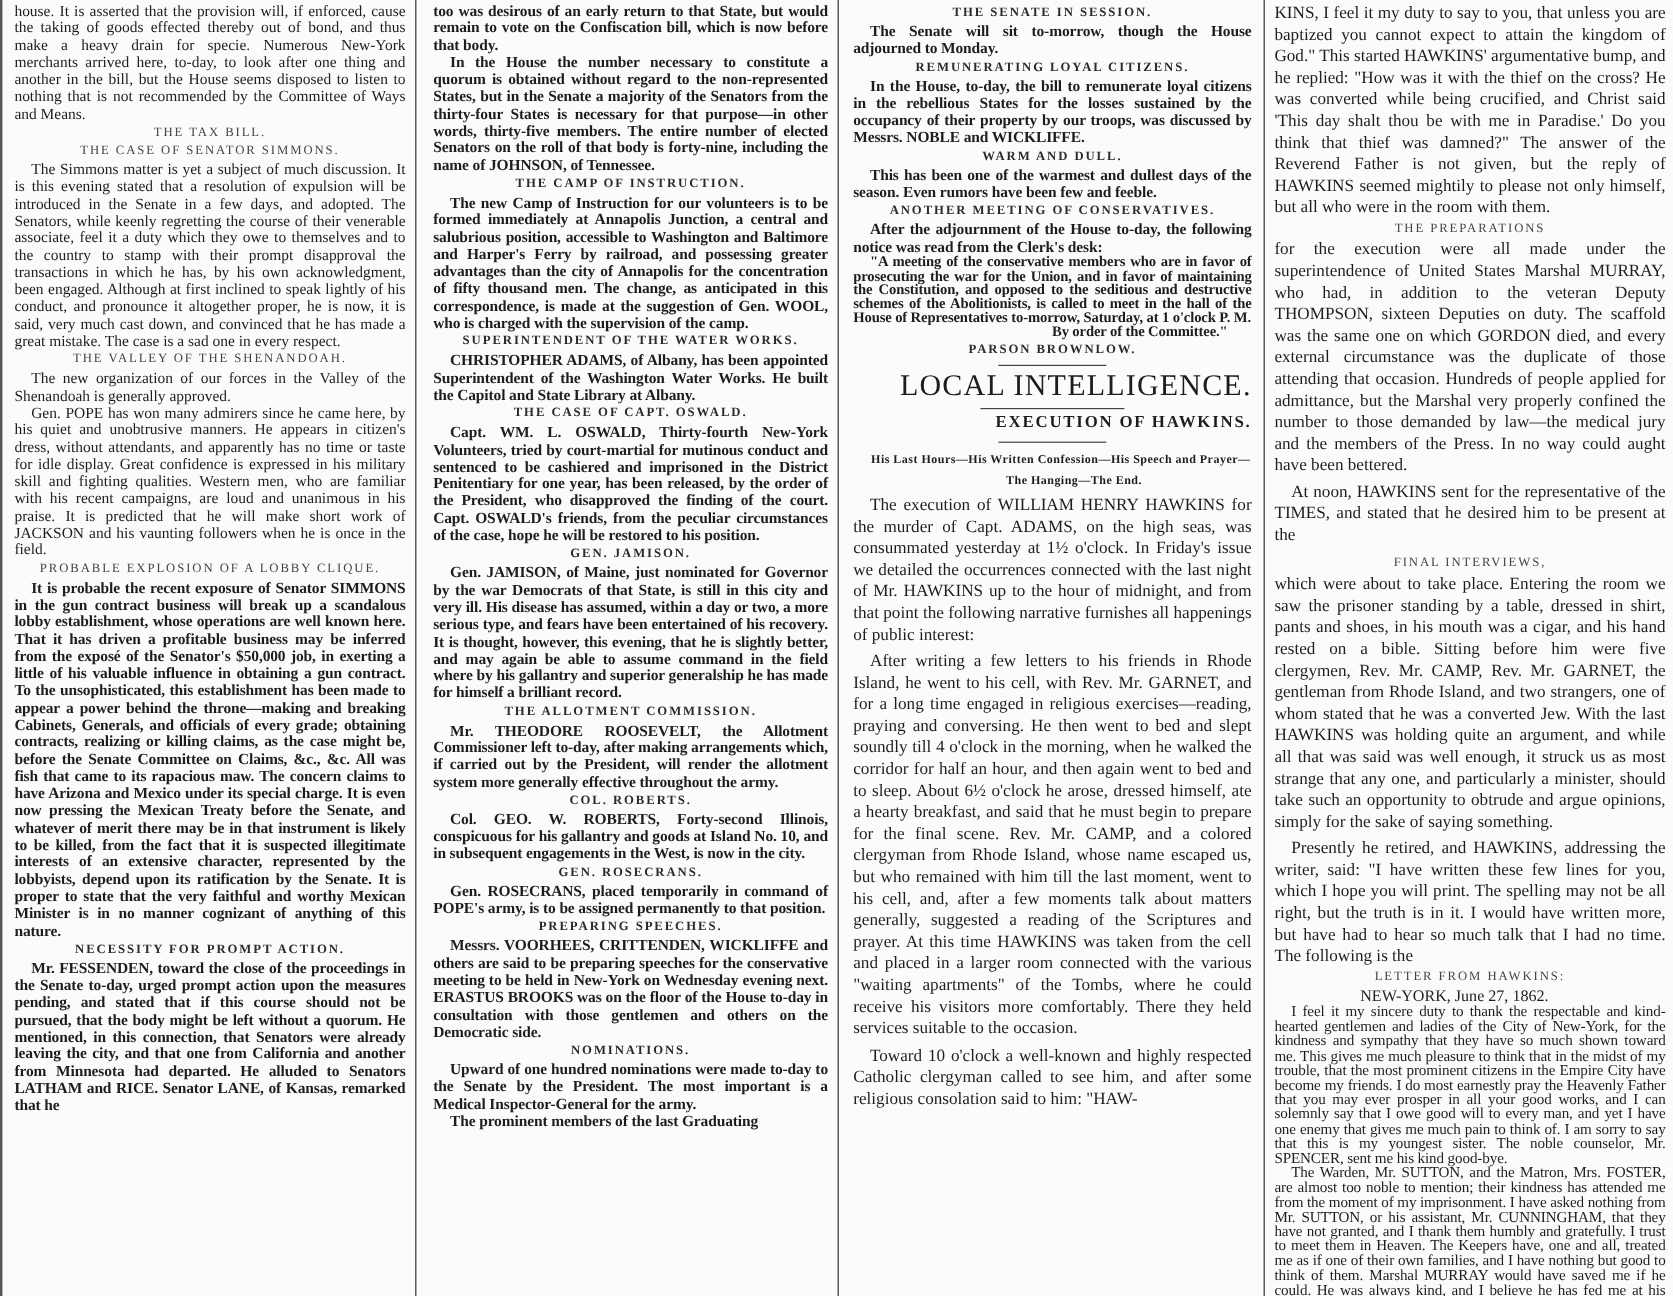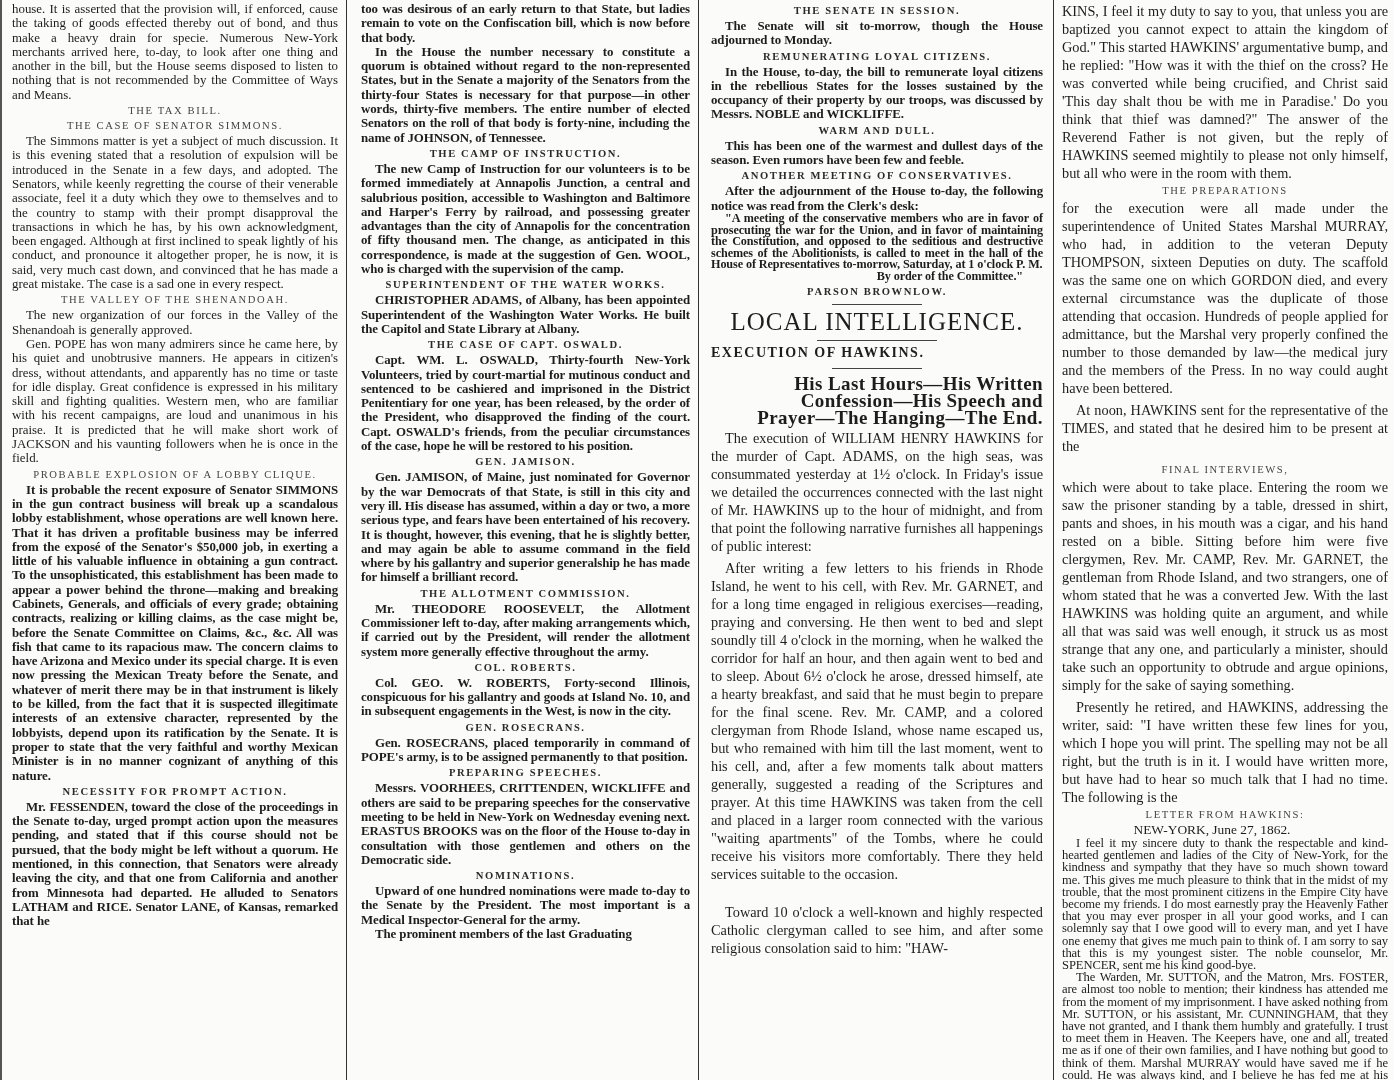--- a/index.html
+++ b/index.html
@@ -11,23 +11,23 @@
   .c3 { width:356px; padding:2px 10px 0 12px; border-left:1.5px solid #333; border-right:1.5px solid #333; }
   .c4 { width:340px; padding:2px 6px 0 8px; }
   p { margin:0; font-size:12.9px; line-height:14.3px; text-align:justify; text-indent:14px; }
   p.bold { font-weight:bold; letter-spacing:-0.1px; }
   p.small { font-size:12.2px; line-height:11.6px; }
   p.noindent { text-indent:0; }
   h4 { margin:2px 0 2px; font-size:10.6px; line-height:13px; text-align:center; letter-spacing:1.6px; font-weight:bold; text-transform:uppercase; color:#2a2a2a; }
   h4.light { font-weight:normal; color:#444; }
   .rule { width:90px; height:1px; background:#444; margin:6px auto 2px; }
   .rule2 { width:120px; height:1px; background:#444; margin:3px auto; }
-  .local-title { font-size:25px; line-height:30px; text-align:center; letter-spacing:1px; margin:0; font-weight:normal; }
-  .exec-title { font-size:14px; line-height:18px; text-align:left; letter-spacing:1.5px; font-weight:bold; margin:2px 0; }
-  .deck { font-size:19px; line-height:17px; font-weight:bold; padding-left:24px; text-indent:-22px; margin:6px 0 3px 12px; letter-spacing:0.4px; text-align:right; }
+  .local-title { font-size:25px; line-height:30px; text-align:right; letter-spacing:1px; margin:0; font-weight:normal; }
+  .exec-title { font-size:14px; line-height:18px; text-align:right; letter-spacing:1.5px; font-weight:bold; margin:2px 0; }
+  .deck { font-size:10px; line-height:17px; font-weight:bold; padding-left:24px; text-indent:-22px; margin:6px 0 3px 12px; letter-spacing:0.4px; text-align:center; }
   .lead { font-size:14.3px; line-height:18px; }
   .sig { text-align:right; text-indent:0; padding-right:20px; }
   .dateline { text-align:center; font-size:13.4px; line-height:14px; padding-right:26px; margin-top:2px; }
   .letter { font-size:12.6px; line-height:12.2px; letter-spacing:-0.1px; }
 </style>
 </head>
 <body>
 
 <div class="page">
 
@@ -39,21 +39,21 @@
     <h4 class="light">THE VALLEY OF THE SHENANDOAH.</h4>
     <p>The new organization of our forces in the Valley of the Shenandoah is generally approved.</p>
     <p>Gen. POPE has won many admirers since he came here, by his quiet and unobtrusive manners. He appears in citizen's dress, without attendants, and apparently has no time or taste for idle display. Great confidence is expressed in his military skill and fighting qualities. Western men, who are familiar with his recent campaigns, are loud and unanimous in his praise. It is predicted that he will make short work of JACKSON and his vaunting followers when he is once in the field.</p>
     <h4 class="light">PROBABLE EXPLOSION OF A LOBBY CLIQUE.</h4>
     <p class="bold">It is probable the recent exposure of Senator SIMMONS in the gun contract business will break up a scandalous lobby establishment, whose operations are well known here. That it has driven a profitable business may be inferred from the exposé of the Senator's $50,000 job, in exerting a little of his valuable influence in obtaining a gun contract. To the unsophisticated, this establishment has been made to appear a power behind the throne—making and breaking Cabinets, Generals, and officials of every grade; obtaining contracts, realizing or killing claims, as the case might be, before the Senate Committee on Claims, &amp;c., &amp;c. All was fish that came to its rapacious maw. The concern claims to have Arizona and Mexico under its special charge. It is even now pressing the Mexican Treaty before the Senate, and whatever of merit there may be in that instrument is likely to be killed, from the fact that it is suspected illegitimate interests of an extensive character, represented by the lobbyists, depend upon its ratification by the Senate. It is proper to state that the very faithful and worthy Mexican Minister is in no manner cognizant of anything of this nature.</p>
     <h4>NECESSITY FOR PROMPT ACTION.</h4>
     <p class="bold">Mr. FESSENDEN, toward the close of the proceedings in the Senate to-day, urged prompt action upon the measures pending, and stated that if this course should not be pursued, that the body might be left without a quorum. He mentioned, in this connection, that Senators were already leaving the city, and that one from California and another from Minnesota had departed. He alluded to Senators LATHAM and RICE. Senator LANE, of Kansas, remarked that he</p>
   </div>
 
   <div class="col c2">
-    <p class="bold noindent">too was desirous of an early return to that State, but ladies remain to vote on the Confiscation bill, which is now before that body.</p>
+    <p class="bold noindent">too was desirous of an early return to that State, but would remain to vote on the Confiscation bill, which is now before that body.</p>
     <p class="bold">In the House the number necessary to constitute a quorum is obtained without regard to the non-represented States, but in the Senate a majority of the Senators from the thirty-four States is necessary for that purpose—in other words, thirty-five members. The entire number of elected Senators on the roll of that body is forty-nine, including the name of JOHNSON, of Tennessee.</p>
     <h4>THE CAMP OF INSTRUCTION.</h4>
     <p class="bold">The new Camp of Instruction for our volunteers is to be formed immediately at Annapolis Junction, a central and salubrious position, accessible to Washington and Baltimore and Harper's Ferry by railroad, and possessing greater advantages than the city of Annapolis for the concentration of fifty thousand men. The change, as anticipated in this correspondence, is made at the suggestion of Gen. WOOL, who is charged with the supervision of the camp.</p>
     <h4>SUPERINTENDENT OF THE WATER WORKS.</h4>
     <p class="bold">CHRISTOPHER ADAMS, of Albany, has been appointed Superintendent of the Washington Water Works. He built the Capitol and State Library at Albany.</p>
     <h4>THE CASE OF CAPT. OSWALD.</h4>
     <p class="bold">Capt. WM. L. OSWALD, Thirty-fourth New-York Volunteers, tried by court-martial for mutinous conduct and sentenced to be cashiered and imprisoned in the District Penitentiary for one year, has been released, by the order of the President, who disapproved the finding of the court. Capt. OSWALD's friends, from the peculiar circumstances of the case, hope he will be restored to his position.</p>
     <h4>GEN. JAMISON.</h4>
     <p class="bold">Gen. JAMISON, of Maine, just nominated for Governor by the war Democrats of that State, is still in this city and very ill. His disease has assumed, within a day or two, a more serious type, and fears have been entertained of his recovery. It is thought, however, this evening, that he is slightly better, and may again be able to assume command in the field where by his gallantry and superior generalship he has made for himself a brilliant record.</p>
     <h4>THE ALLOTMENT COMMISSION.</h4>
@@ -82,21 +82,21 @@
     <p class="bold small sig">By order of the Committee."</p>
     <h4>PARSON BROWNLOW.</h4>
     <div class="rule"></div>
     <div class="local-title">LOCAL INTELLIGENCE.</div>
     <div class="rule2"></div>
     <div class="exec-title">EXECUTION OF HAWKINS.</div>
     <div class="rule"></div>
     <div class="deck">His Last Hours—His Written Confession—His Speech and Prayer—The Hanging—The End.</div>
     <p class="lead">The execution of WILLIAM HENRY HAWKINS for the murder of Capt. ADAMS, on the high seas, was consummated yesterday at 1½ o'clock. In Friday's issue we detailed the occurrences connected with the last night of Mr. HAWKINS up to the hour of midnight, and from that point the following narrative furnishes all happenings of public interest:</p>
     <p class="lead" style="margin-top:4px">After writing a few letters to his friends in Rhode Island, he went to his cell, with Rev. Mr. GARNET, and for a long time engaged in religious exercises—reading, praying and conversing. He then went to bed and slept soundly till 4 o'clock in the morning, when he walked the corridor for half an hour, and then again went to bed and to sleep. About 6½ o'clock he arose, dressed himself, ate a hearty breakfast, and said that he must begin to prepare for the final scene. Rev. Mr. CAMP, and a colored clergyman from Rhode Island, whose name escaped us, but who remained with him till the last moment, went to his cell, and, after a few moments talk about matters generally, suggested a reading of the Scriptures and prayer. At this time HAWKINS was taken from the cell and placed in a larger room connected with the various "waiting apartments" of the Tombs, where he could receive his visitors more comfortably. There they held services suitable to the occasion.</p>
-    <p class="lead" style="margin-top:20px">Toward 10 o'clock a well-known and highly respected Catholic clergyman called to see him, and after some religious consolation said to him: "HAW-</p>
+    <p class="lead" style="margin-top:5px">Toward 10 o'clock a well-known and highly respected Catholic clergyman called to see him, and after some religious consolation said to him: "HAW-</p>
   </div>
 
   <div class="col c4">
     <p class="lead noindent">KINS, I feel it my duty to say to you, that unless you are baptized you cannot expect to attain the kingdom of God." This started HAWKINS' argumentative bump, and he replied: "How was it with the thief on the cross? He was converted while being crucified, and Christ said 'This day shalt thou be with me in Paradise.' Do you think that thief was damned?" The answer of the Reverend Father is not given, but the reply of HAWKINS seemed mightily to please not only himself, but all who were in the room with them.</p>
     <h4 class="light">THE PREPARATIONS</h4>
     <p class="lead noindent">for the execution were all made under the superintendence of United States Marshal MURRAY, who had, in addition to the veteran Deputy THOMPSON, sixteen Deputies on duty. The scaffold was the same one on which GORDON died, and every external circumstance was the duplicate of those attending that occasion. Hundreds of people applied for admittance, but the Marshal very properly confined the number to those demanded by law—the medical jury and the members of the Press. In no way could aught have been bettered.</p>
     <p class="lead" style="margin-top:4px">At noon, HAWKINS sent for the representative of the TIMES, and stated that he desired him to be present at the</p>
     <h4 class="light" style="margin-top:8px">FINAL INTERVIEWS,</h4>
     <p class="lead noindent">which were about to take place. Entering the room we saw the prisoner standing by a table, dressed in shirt, pants and shoes, in his mouth was a cigar, and his hand rested on a bible. Sitting before him were five clergymen, Rev. Mr. CAMP, Rev. Mr. GARNET, the gentleman from Rhode Island, and two strangers, one of whom stated that he was a converted Jew. With the last HAWKINS was holding quite an argument, and while all that was said was well enough, it struck us as most strange that any one, and particularly a minister, should take such an opportunity to obtrude and argue opinions, simply for the sake of saying something.</p>
     <p class="lead" style="margin-top:4px">Presently he retired, and HAWKINS, addressing the writer, said: "I have written these few lines for you, which I hope you will print. The spelling may not be all right, but the truth is in it. I would have written more, but have had to hear so much talk that I had no time. The following is the</p>

